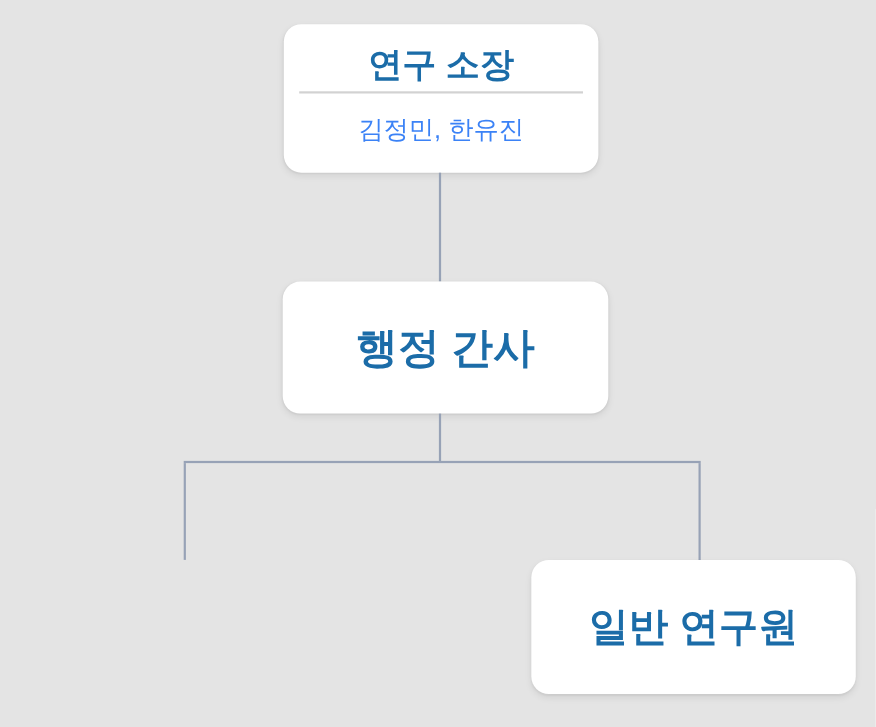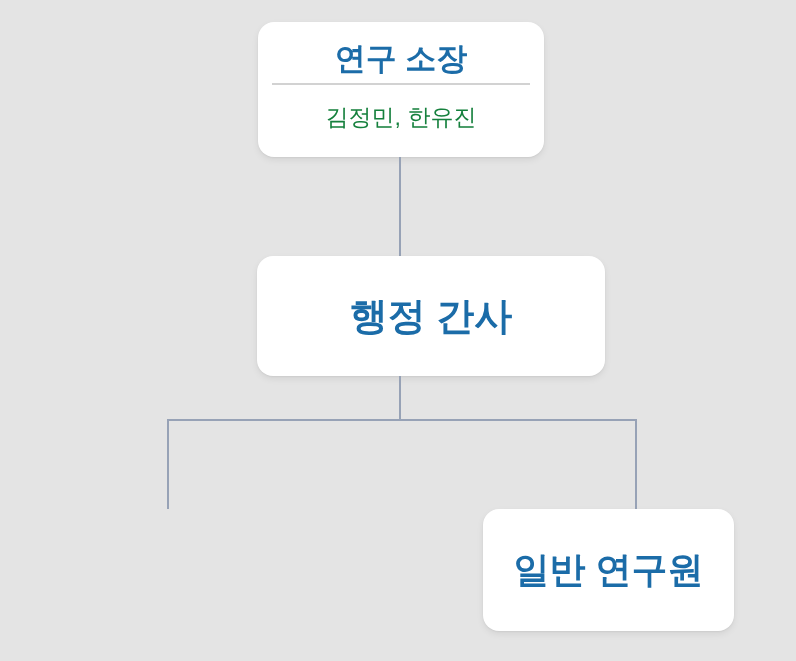--- a/index.html
+++ b/index.html
@@ -47,37 +47,37 @@
     width: calc(100% - 28px);
     height: 2px;
     background: #d2d2d2;
     margin-top: 3px;
     border: none;
   }
   .director-members {
     font-size: 23px;
     line-height: 40px;
     margin-top: 12px;
-    color: #15803d;
+    color: #3b82f6;
     white-space: nowrap;
   }
   .node-secretary {
     left: 257px; top: 256px;
-    width: 348px; height: 120px;
+    width: 296px; height: 120px;
   }
   .node-secretary .node-title {
     font-size: 38px;
   }
   .node-child-left {
     left: 24px; top: 508px;
     width: 299px; height: 122px;
   }
   .node-child-right {
     left: 483px; top: 509px;
-    width: 251px; height: 122px;
+    width: 295px; height: 122px;
   }
   .node-child-left .node-title,
   .node-child-right .node-title {
     font-size: 36px;
   }
   .connector {
     position: absolute;
     background: #97a2b6;
   }
   .conn-v1 { left: 399px; top: 157px; width: 2px; height: 99px; }

